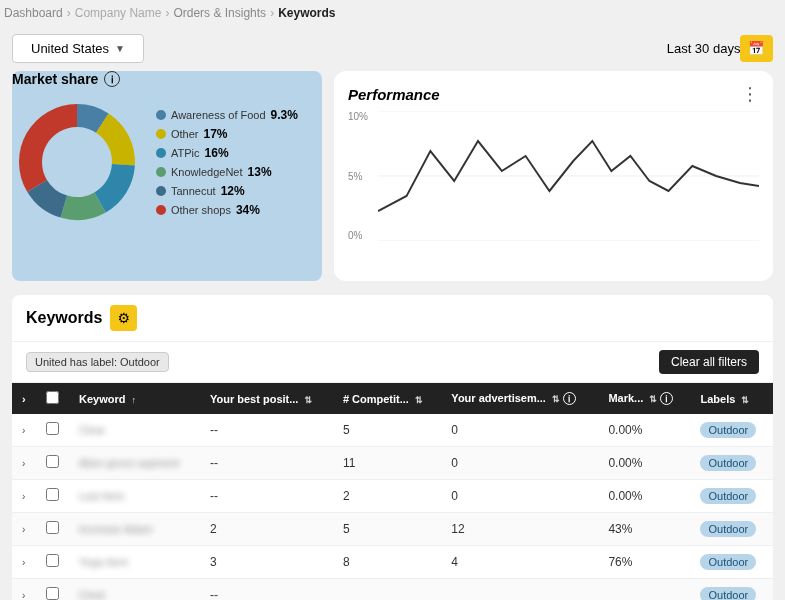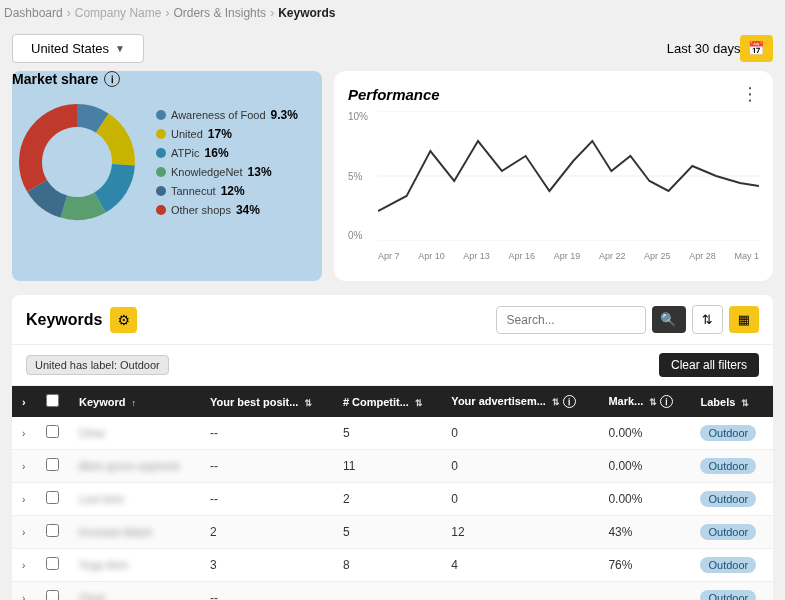--- a/index.html
+++ b/index.html
@@ -122,21 +122,21 @@
           </svg>
         </div>
         <div class="legend" id="legend-container">
             <div class="legend-item">
               <span class="legend-dot" style="background:#4a7fa5"></span>
       <span class="legend-text">Awareness of Food</span>
       <span class="legend-pct">9.3%</span>
             </div>
             <div class="legend-item">
               <span class="legend-dot" style="background:#c8b400"></span>
-      <span class="legend-text">United</span>
+      <span class="legend-text">Other</span>
       <span class="legend-pct">17%</span>
             </div>
             <div class="legend-item">
               <span class="legend-dot" style="background:#2e86ab"></span>
       <span class="legend-text">ATPic</span>
       <span class="legend-pct">16%</span>
             </div>
             <div class="legend-item">
               <span class="legend-dot" style="background:#5a9e6f"></span>
       <span class="legend-text">KnowledgeNet</span>
@@ -169,47 +169,30 @@
         </div>
         <div class="chart-svg-wrap">
           <svg width="100%" height="100%" viewBox="0 0 400 130" preserveAspectRatio="none">
             <line x1="0" y1="0" x2="400" y2="0" stroke="#eee" stroke-width="1"></line>
             <line x1="0" y1="65" x2="400" y2="65" stroke="#eee" stroke-width="1"></line>
             <line x1="0" y1="130" x2="400" y2="130" stroke="#eee" stroke-width="1"></line>
 
             <polyline fill="none" stroke="#333" stroke-width="2" points="0,100 30,85 55,40 80,70 105,30 130,60 155,45 180,80 205,50 225,30 245,60 265,45 285,70 305,80 330,55 355,65 380,72 400,75"></polyline>
           </svg>
         </div>
-        <div class="x-labels">
-          <span>Apr 7</span>
-          <span>Apr 10</span>
-          <span>Apr 13</span>
-          <span>Apr 16</span>
-          <span>Apr 19</span>
-          <span>Apr 22</span>
-          <span>Apr 25</span>
-          <span>Apr 28</span>
-          <span>May 1</span>
-        </div>
       </div>
     </div>
 
   </div>
 
   <div class="keywords-section">
     <div class="keywords-header">
       <div class="keywords-title">
         <span>Keywords</span>
         <button class="gear-btn">⚙</button>
-      </div>
-      <div class="search-bar">
-        <input class="search-input" type="text" placeholder="Search..." style="">
-        <button class="search-btn">🔍</button>
-        <button class="filter-btn">⇅</button>
-        <button class="grid-btn">▦</button>
       </div>
     </div>
     <div class="filter-bar">
       <span class="filter-tag">United has label: Outdoor</span>
       <button class="clear-filters-btn">Clear all filters</button>
     </div>
     <div class="table-container">
       <table>
         <thead>
           <tr>

